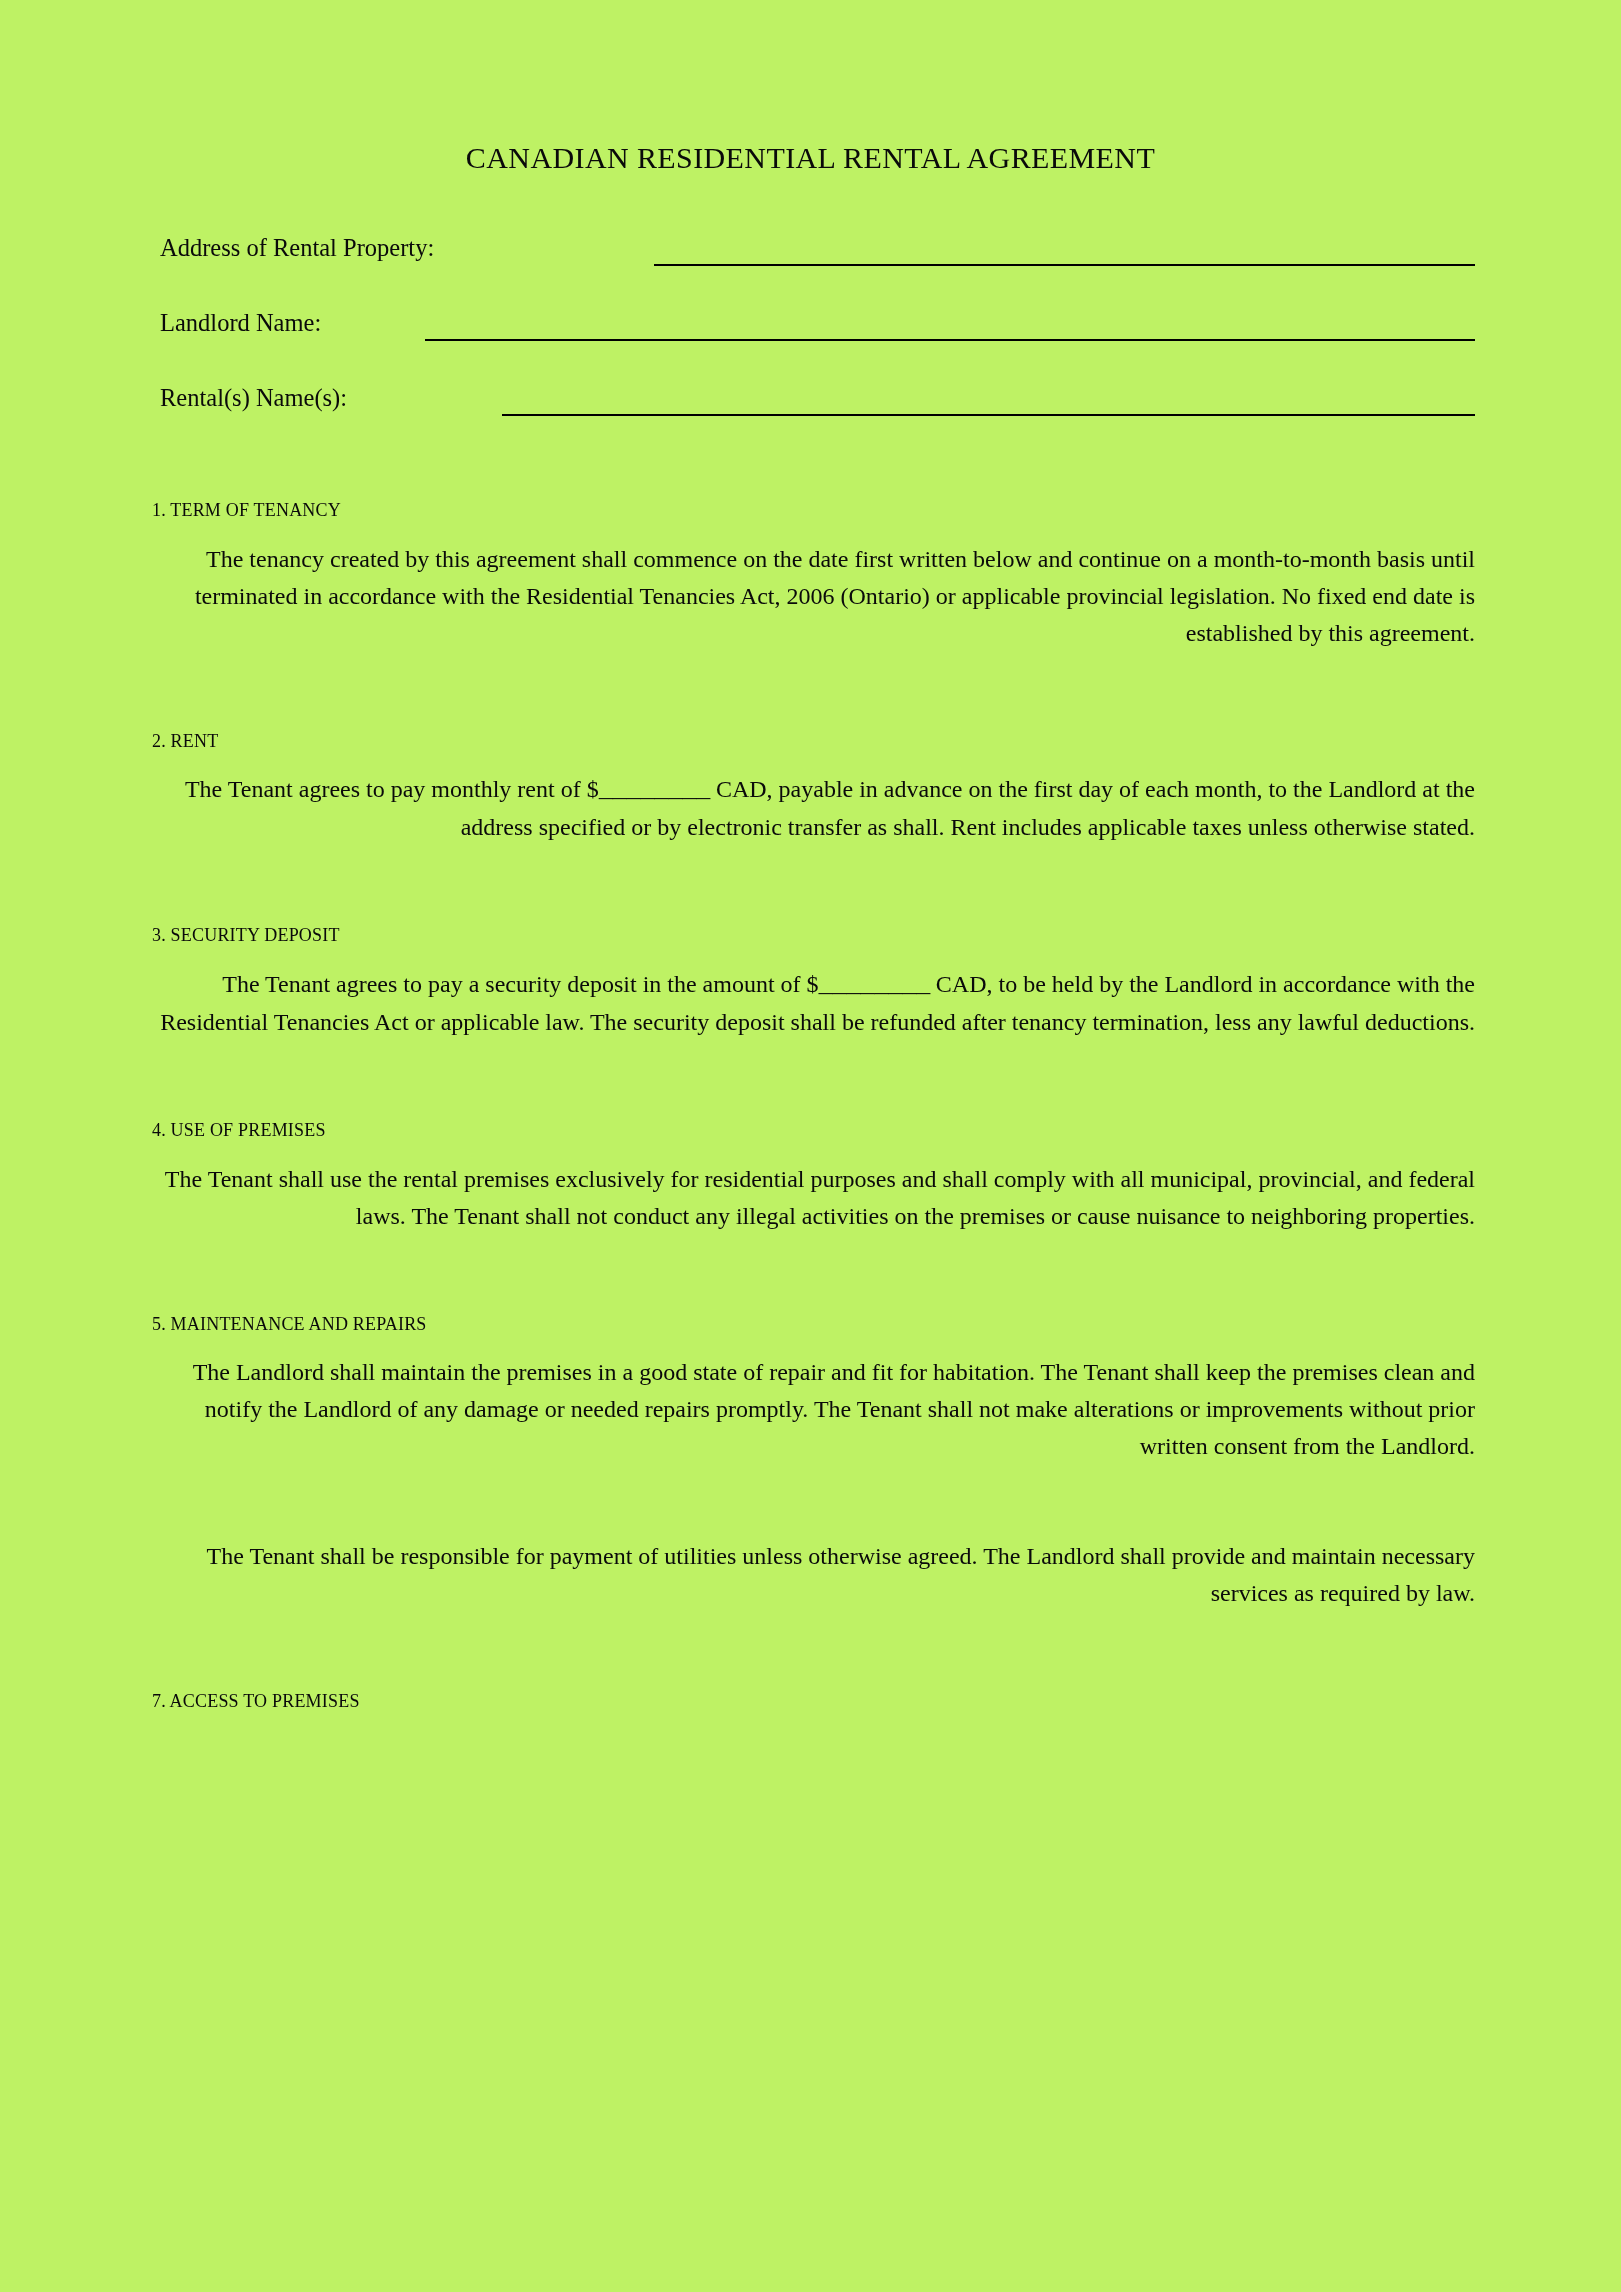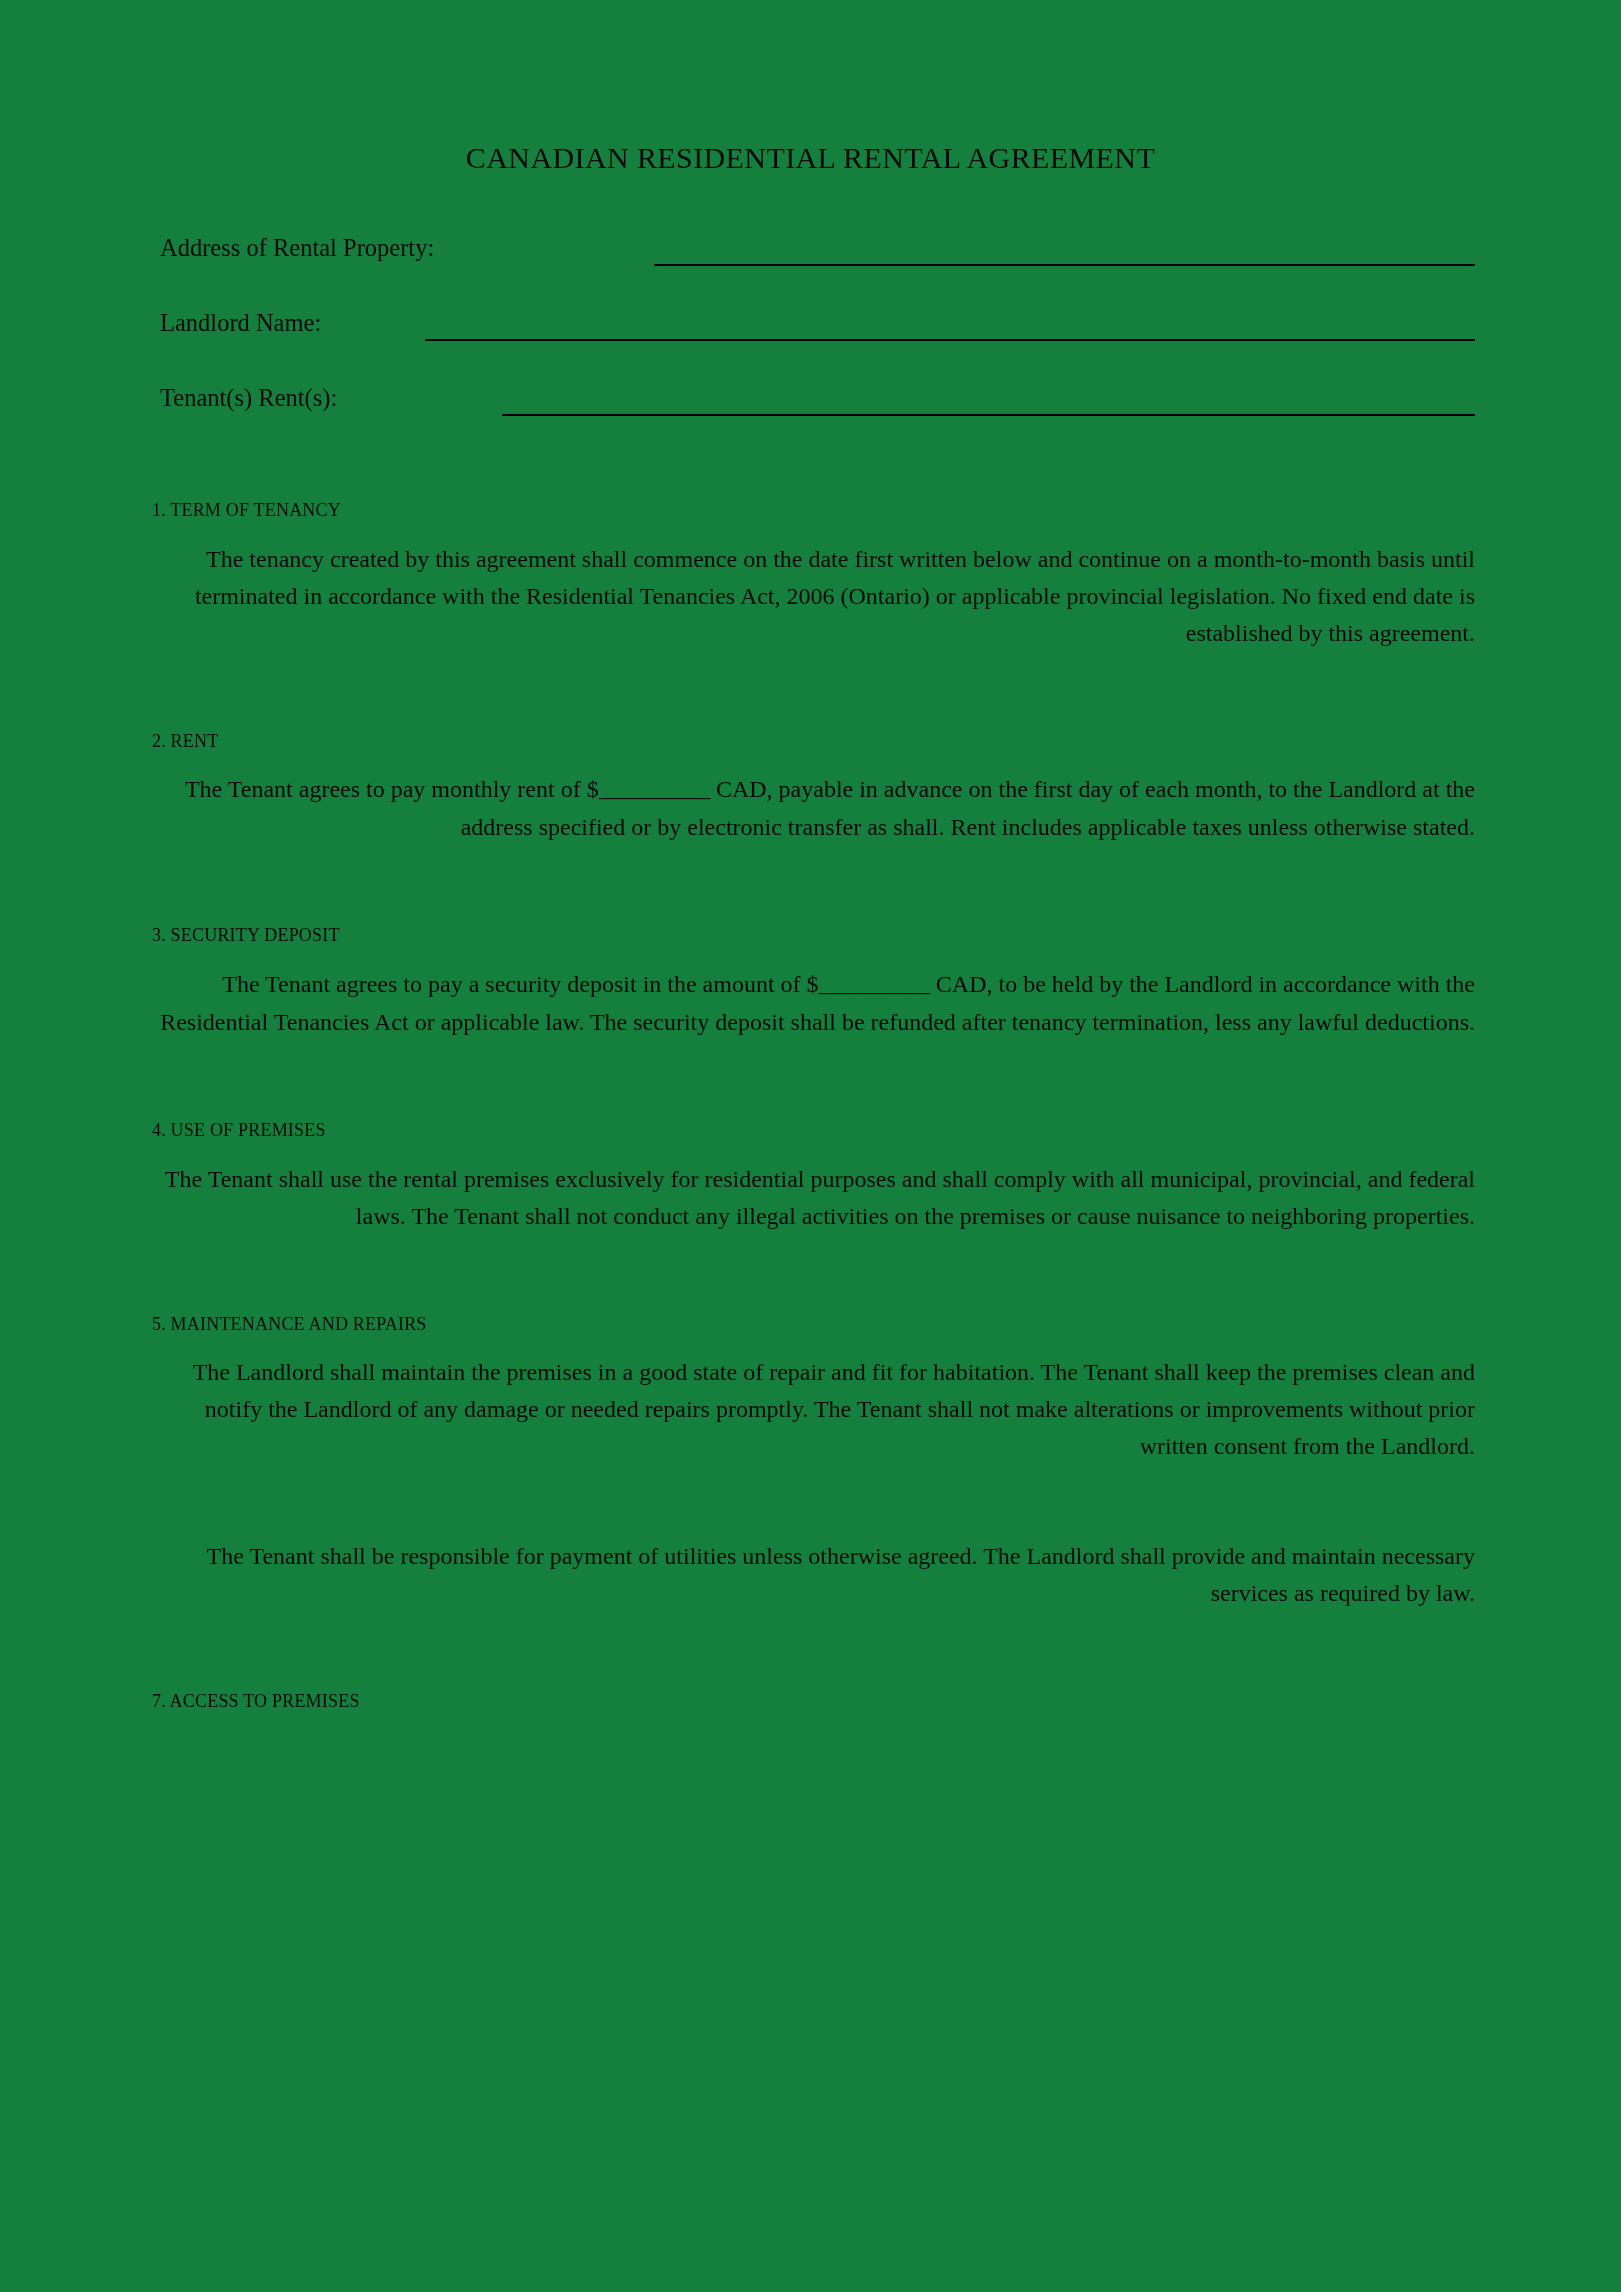--- a/index.html
+++ b/index.html
@@ -12,21 +12,21 @@
     height: 2293px;
     position: relative;
     font-family: "Liberation Serif", "DejaVu Serif", serif;
     color: #0a0a0a;
     overflow: hidden;
   }
 
   .page {
     position: absolute;
     inset: 0;
-    background: #15803d;
+    background: #bef264;
   }
 
   
   .doc-title {
     position: absolute;
     top: 120px;
     left: 0;
     width: 1621px;
     text-align: center;
     font-size: 30px;
@@ -108,21 +108,21 @@
       <span class="form-label">Address of Rental Property:</span>
       <span class="form-line"></span>
     </div>
 
     <div class="form-row r2">
       <span class="form-label">Landlord Name:</span>
       <span class="form-line"></span>
     </div>
 
     <div class="form-row r3">
-      <span class="form-label">Tenant(s) Rent(s):</span>
+      <span class="form-label">Rental(s) Name(s):</span>
       <span class="form-line"></span>
     </div>
 
   </div>
 
   <div class="sections">
 
     <div class="section">
       <div class="section-heading">1. TERM OF TENANCY</div>
       <p class="section-body">The tenancy created by this agreement shall commence on the date first written below and continue on a month-to-month basis until terminated in accordance with the Residential Tenancies Act, 2006 (Ontario) or applicable provincial legislation. No fixed end date is established by this agreement.</p>

